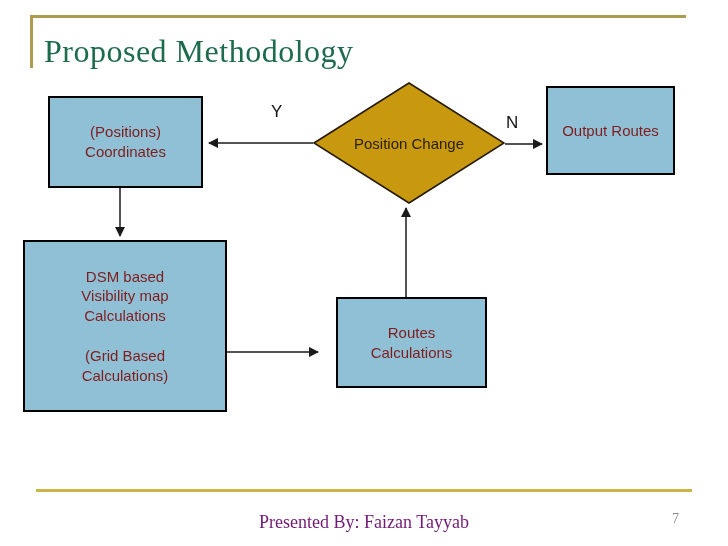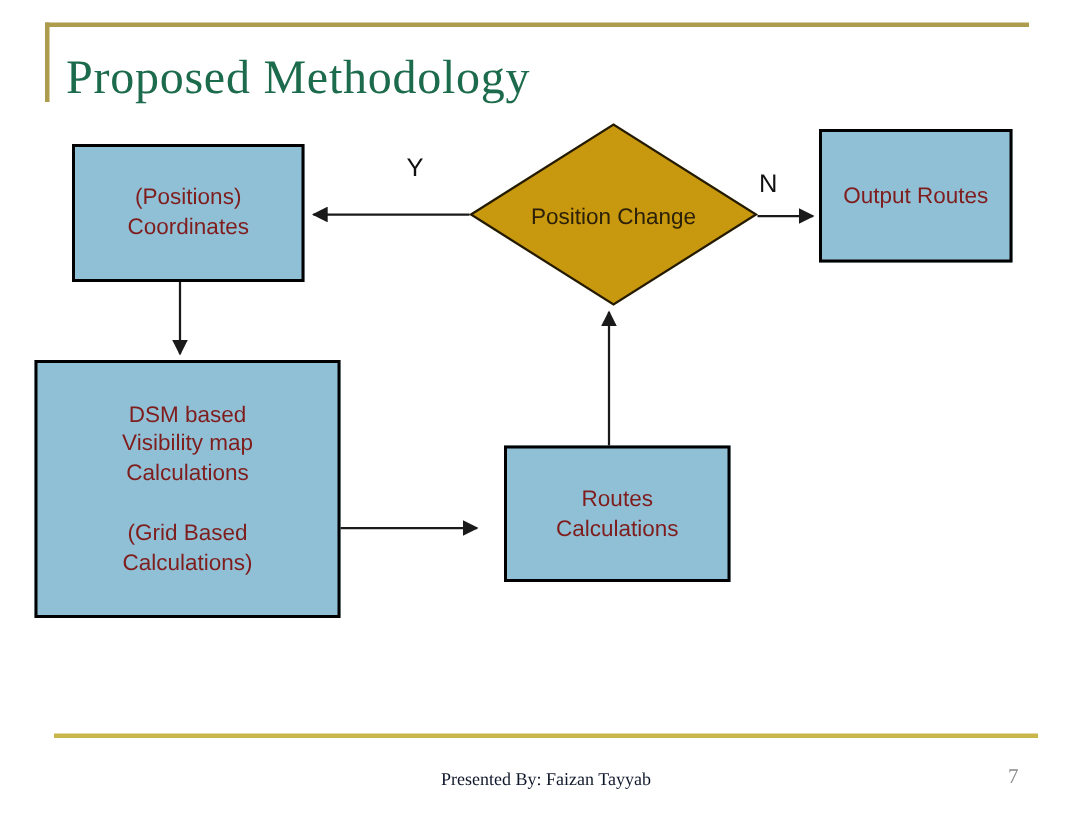--- a/index.html
+++ b/index.html
@@ -81,22 +81,22 @@
     left: 36px; top: 489px;
     width: 656px; height: 3px;
     background: #C9B548;
   }
   .footer-text {
     position: absolute;
     left: 0; top: 512px;
     width: 728px;
     text-align: center;
     font-family: "Liberation Serif", "DejaVu Serif", serif;
-    font-size: 12px;
-    color: #0f172a;
+    font-size: 18px;
+    color: #701a75;
   }
   .page-number {
     position: absolute;
     left: 672px; top: 511px;
     font-family: "Liberation Serif", "DejaVu Serif", serif;
     font-size: 14px;
     color: #8A8A8A;
   }
 </style>
 </head>

